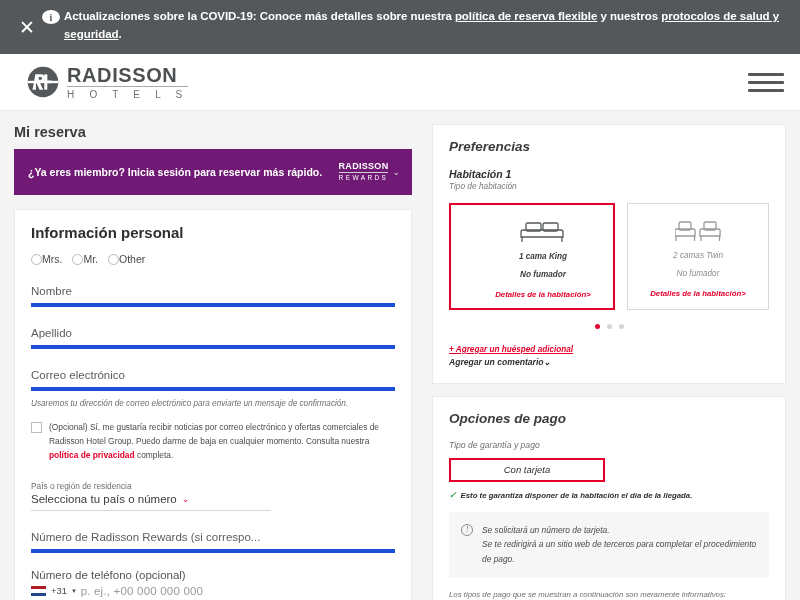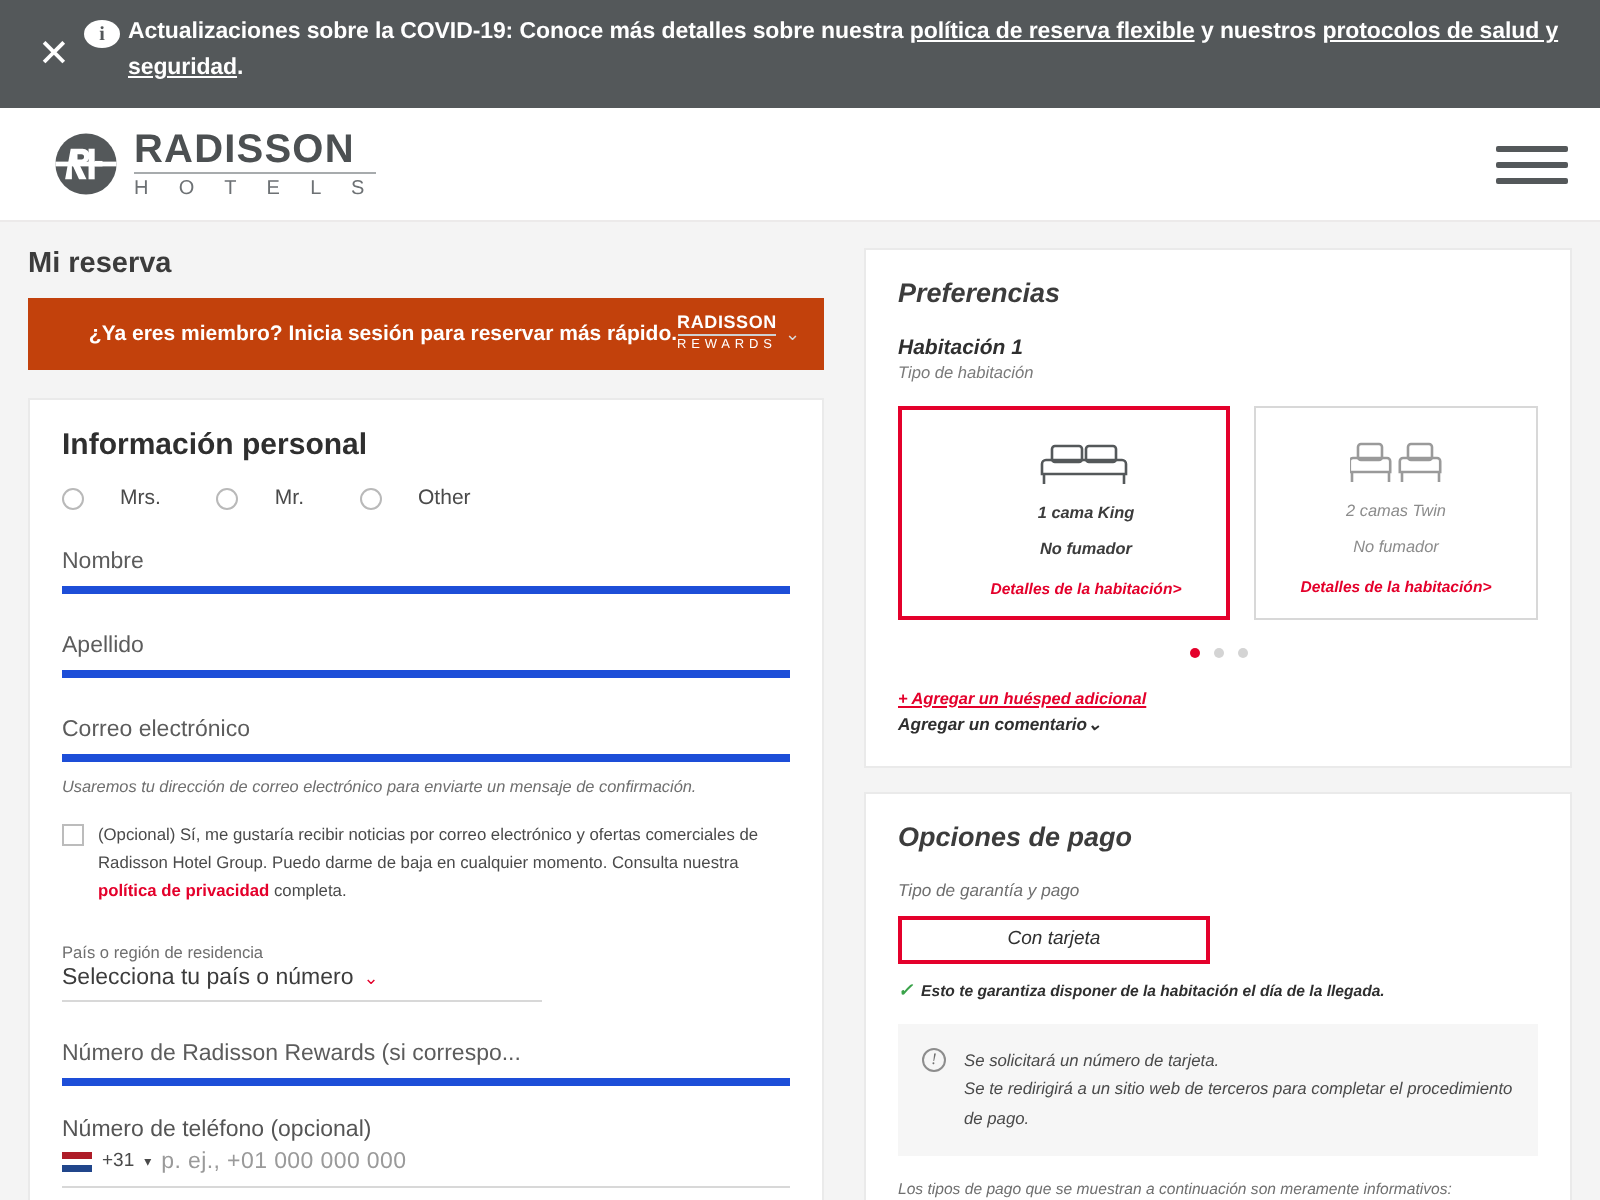--- a/index.html
+++ b/index.html
@@ -81,24 +81,24 @@
   .col-left { width: 424px; padding: 0 12px 0 0; }
   .col-right { flex: 1; padding: 0 14px 0 8px; font-style: italic; }
 
   .section-title {
     font-size: 14.5px; font-weight: bold; color: #3c3c3c;
     margin: 13px 0 9px 14px;
   }
 
   
   .member-bar {
-    background: #c2410c; color: #fff;
+    background: #701a75; color: #fff;
     margin: 0 0 0 14px;
-    height: 36px;
-    display: flex; align-items: center; justify-content: flex-end;
+    height: 46px;
+    display: flex; align-items: center; justify-content: space-between;
     padding: 0 12px 0 14px;
     cursor: pointer;
   }
   .member-bar-text { font-size: 10.5px; font-weight: bold; }
   .rewards-badge { display: flex; align-items: center; gap: 4px; }
   .rewards-words { display: flex; flex-direction: column; line-height: 1; }
   .rewards-top {
     font-size: 9px; font-weight: bold; letter-spacing: 0.3px;
     border-bottom: 1px solid #cfd1d2; padding-bottom: 1px;
   }
@@ -108,21 +108,21 @@
   
   .card {
     background: #fff;
     border: 1px solid #eaeaea;
     margin-left: 14px;
   }
   .card-pad { padding: 14px 16px 16px 16px; }
 
   
   .form-title { font-size: 15px; font-weight: bold; color: #2f2f2f; margin-bottom: 12px; }
-  .radio-row { display: flex; align-items: center; gap: 18px; margin-bottom: 16px; }
+  .radio-row { display: flex; align-items: center; gap: 0; margin-bottom: 16px; }
   .radio {
     width: 11px; height: 11px; border: 1px solid #b9b9b9;
     border-radius: 50%; background: #fff; cursor: pointer;
   }
   .radio-label { font-size: 10.5px; color: #4a4a4a; margin-right: 10px; }
 
   .field { margin-bottom: 16px; }
   .field-input {
     width: 100%;
     border: none; border-bottom: 4px solid #1d4ed8;
@@ -330,21 +330,21 @@
         <div class="field">
           <input class="field-input" placeholder="Número de Radisson Rewards (si correspo..." style="">
         </div>
 
         <div class="field">
           <div class="field-input" style="border-bottom:none;padding:0;">Número de teléfono (opcional)</div>
           <div class="phone-row">
             <div class="flag-nl"></div>
             <div class="dial">+31</div>
             <div class="dial-caret">▾</div>
-            <div class="phone-placeholder">p. ej., +01 000 000 000</div>
+            <div class="phone-placeholder">p. ej., +00 000 000 000</div>
           </div>
         </div>
 
       </div>
     </div>
   </div>
 
   <div class="col-right">
 
     <div class="card" style="margin-left:0;margin-top:13px;">

